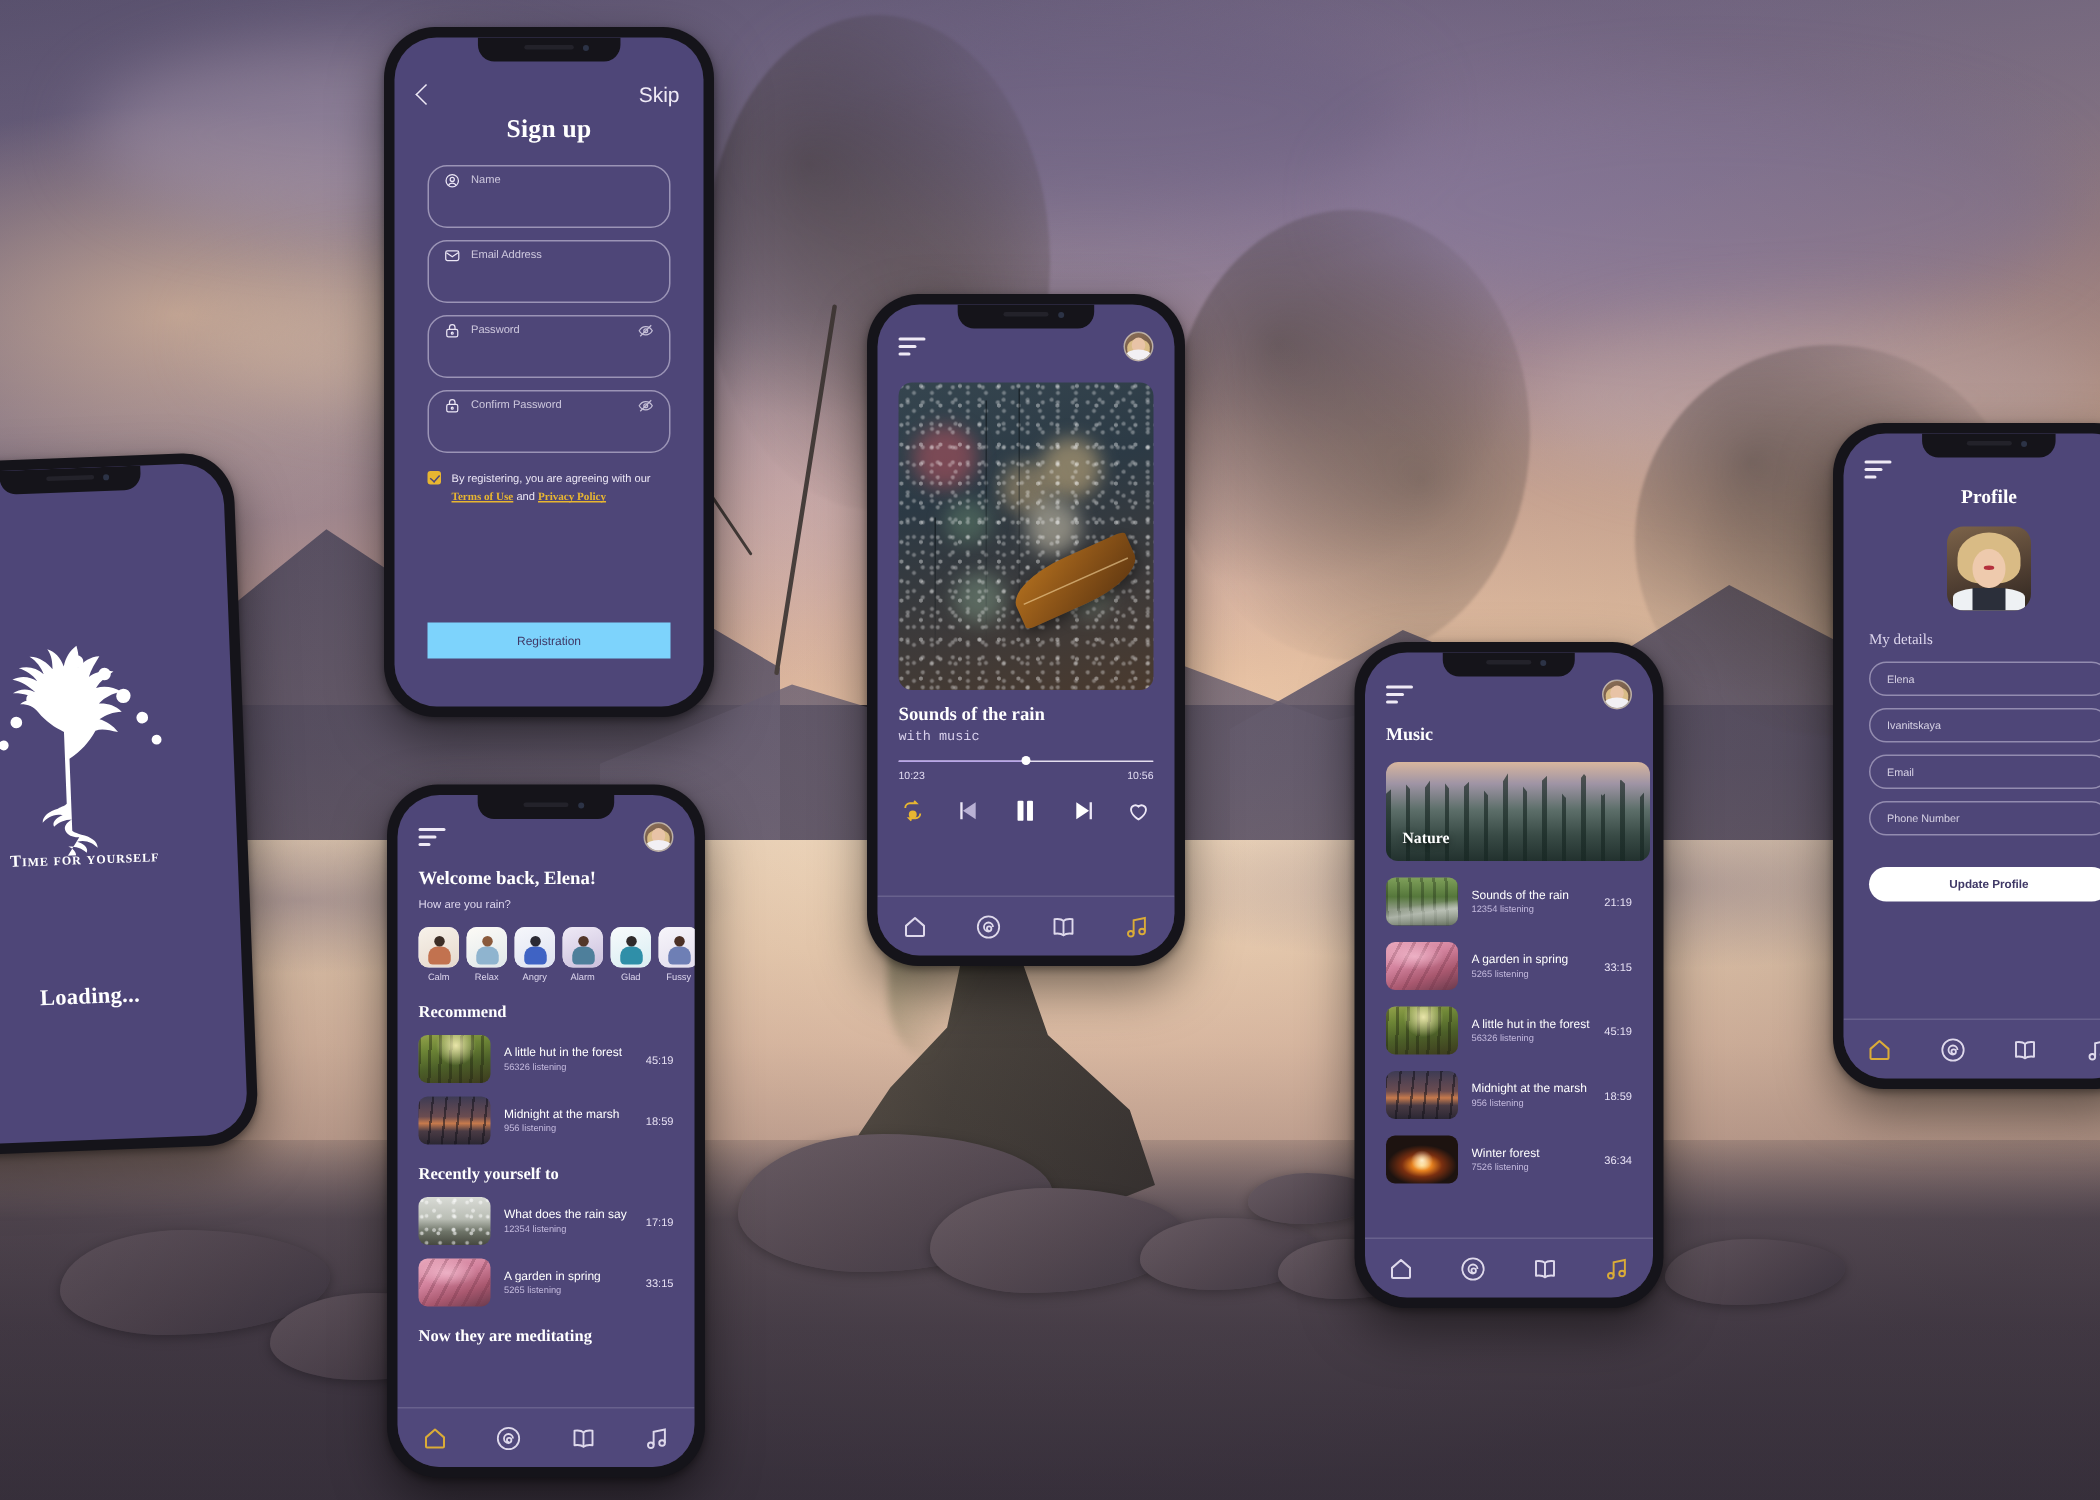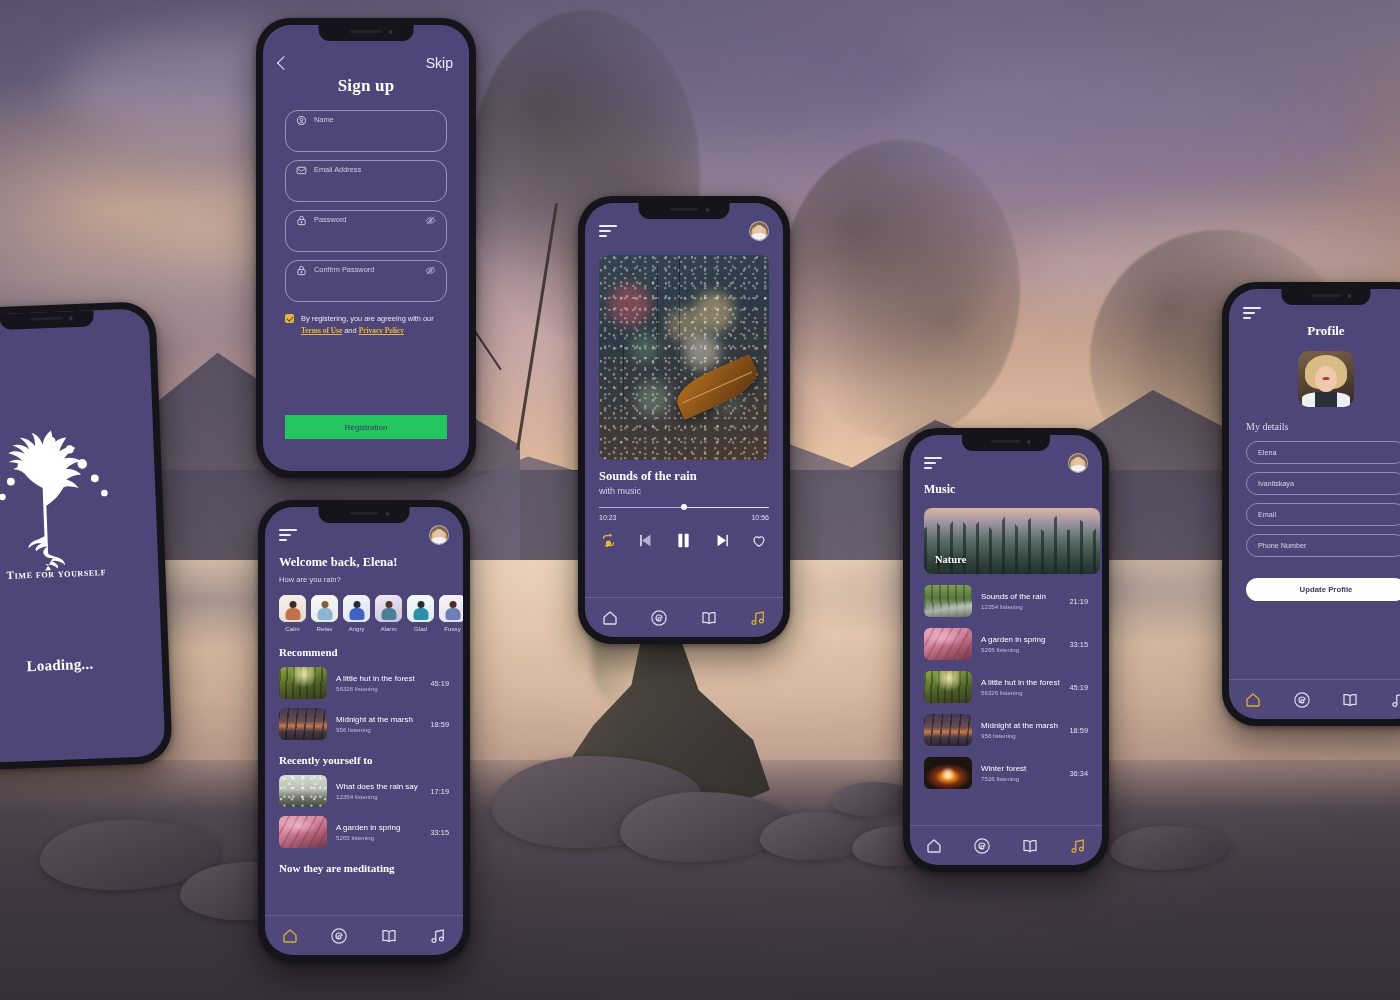--- a/index.html
+++ b/index.html
@@ -228,27 +228,27 @@
   }
   .su-check::after {
     content: ""; width: 3px; height: 5px;
     border-right: 1.4px solid #4e4678; border-bottom: 1.4px solid #4e4678;
     transform: rotate(42deg) translate(-.5px,-.5px);
   }
   .su-terms-txt { font-size: 7.4px; line-height: 1.65; color: #ece7f6; }
   .su-link { color: #e8b631; text-decoration: underline; font-weight: 700; cursor: pointer; font-family: Liberation Serif, serif; }
   .su-btn {
     position: absolute; left: 22px; right: 22px; bottom: 32px;
-    height: 24px; background: #22c55e; border-radius: 0;
+    height: 24px; background: #7dd3fc; border-radius: 0;
     display: flex; align-items: center; justify-content: center;
     color: #3f3866; font-size: 8px; cursor: pointer;
   }
 
   
-  #phone-home { left: 258px; top: 500px; width: 212px; height: 462px; }
+  #phone-home { left: 258px; top: 523px; width: 212px; height: 462px; }
   .hm-body { padding: 10px 14px 0 14px; }
   .hm-welcome { font-family: "Liberation Serif", serif; font-size: 12.5px; font-weight: 700; }
   .hm-sub { font-size: 7.6px; color: #ded7ee; margin-top: 5px; }
   .moods { display: flex; gap: 5px; margin-top: 11px; }
   .mood { width: 27px; flex: none; cursor: pointer; }
   .mood-img {
     width: 27px; height: 27px; border-radius: 7px; overflow: hidden;
     background: #f4f2f7; position: relative;
   }
   .mood-img .m-bg { position: absolute; inset: 0; }
@@ -317,21 +317,21 @@
     background: linear-gradient(150deg, #b5721f 0%, #8d5518 45%, #5c3510 100%);
     border-radius: 50% 6% 50% 6%;
     transform: rotate(-24deg);
     box-shadow: 0 3px 9px rgba(0,0,0,.45);
   }
   .pl-leaf::after {
     content: ""; position: absolute; left: 6%; top: 50%; width: 88%; height: 1px;
     background: rgba(255,225,170,.55);
   }
   .pl-title { font-family: "Liberation Serif", serif; font-size: 12.5px; font-weight: 700; padding: 9px 14px 0 14px; }
-  .pl-sub { font-family: Liberation Sans, sans-serif; font-size: 9px; color: #d8d0ec; padding: 2px 14px 0 14px; }
+  .pl-sub { font-family: Liberation Mono, monospace; font-size: 9px; color: #d8d0ec; padding: 2px 14px 0 14px; }
   .pl-progress { margin: 10px 14px 0 14px; position: relative; height: 3px; }
   .pl-bar { position: absolute; inset: 0; height: 1.6px; top: .7px; background: rgba(236,231,246,.95); border-radius: 2px; }
   .pl-bar-fill { position: absolute; left: 0; top: .7px; height: 1.6px; width: 50%; background: #b9a6e8; border-radius: 2px; }
   .pl-knob { position: absolute; left: 50%; top: -1.6px; width: 6px; height: 6px; border-radius: 50%; background: #fff; transform: translateX(-50%); cursor: grab; }
   .pl-times { display: flex; justify-content: space-between; margin: 5px 14px 0 14px; font-size: 7px; color: #e2dcf2; }
   .pl-controls { display: flex; align-items: center; justify-content: space-between; margin: 10px 16px 0 16px; }
   .pl-ctl { cursor: pointer; }
   .pl-ctl svg { display: block; }
 
   

